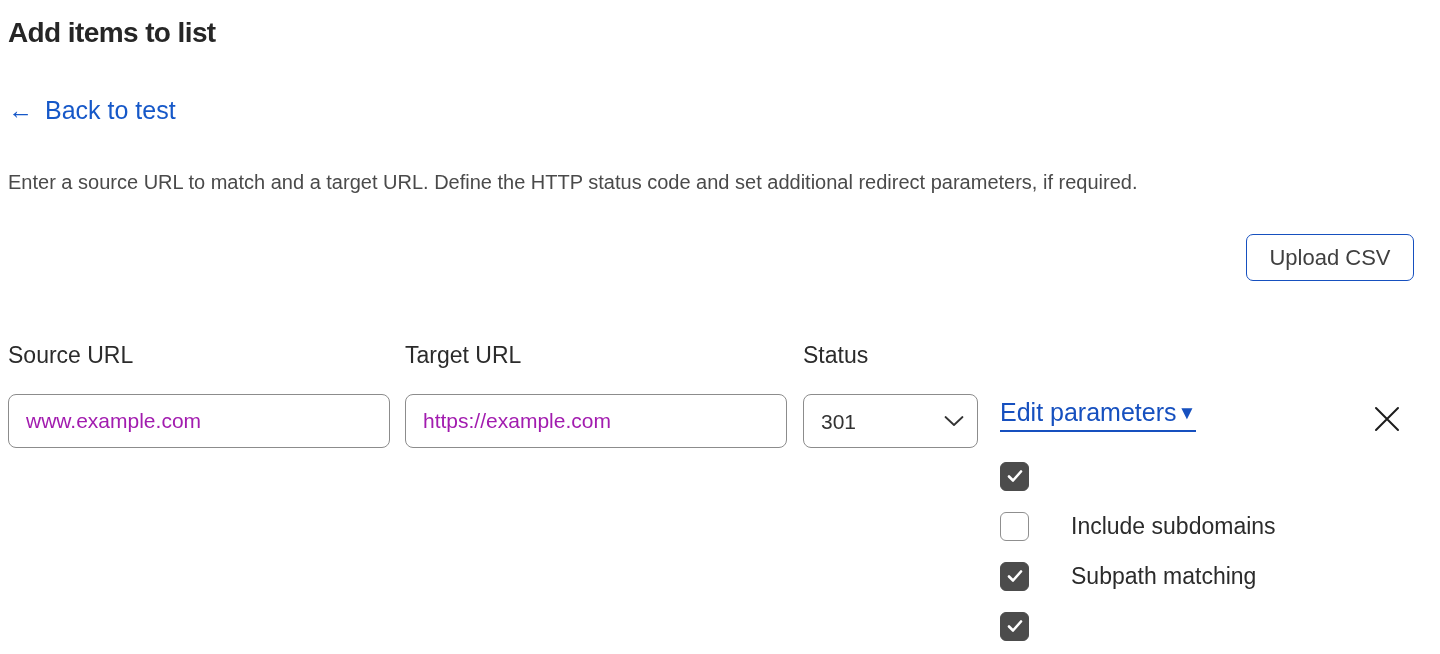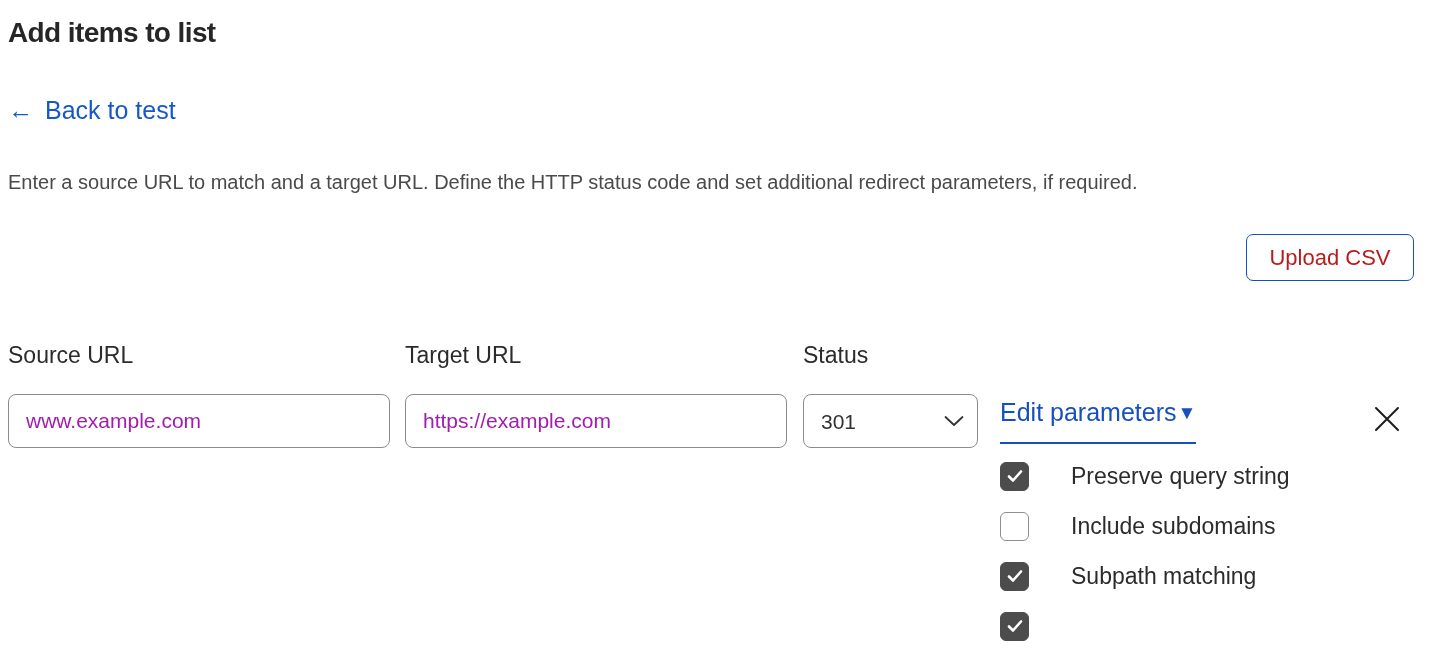--- a/index.html
+++ b/index.html
@@ -66,21 +66,21 @@
   .upload-csv-button {
     position: absolute;
     left: 1246px;
     top: 234px;
     width: 168px;
     height: 47px;
     box-sizing: border-box;
     background: #ffffff;
     border: 1.6px solid #1650bf;
     border-radius: 7px;
-    color: #b91c1c;
+    color: #404040;
     font-family: "Liberation Sans", sans-serif;
     font-size: 22px;
     line-height: 43px;
     text-align: center;
     cursor: pointer;
     padding: 0;
   }
 
   
   .col-label {
@@ -152,21 +152,21 @@
     left: 1000px;
     top: 396px;
     display: inline-flex;
     align-items: center;
     color: #1650bf;
     font-size: 25px;
     line-height: 33px;
     border-bottom: 2.5px solid #1650bf;
     cursor: pointer;
     white-space: nowrap;
-    padding-bottom: 13px;
+    padding-bottom: 1px;
   }
   .edit-params-caret-icon {
     display: inline-block;
     font-size: 19px;
     line-height: 33px;
     margin-left: 1px;
     color: #1650bf;
   }
 
   
@@ -262,21 +262,20 @@
   </svg>
 </button>
 
 <div class="params-list">
     <div class="param-row">
       <div class="checkbox-box checked">
         <svg width="20" height="20" viewBox="0 0 20 20">
           <path d="M4 10.5 L8 14.5 L16 5.5" fill="none" stroke="#ffffff" stroke-width="2.6" stroke-linecap="round" stroke-linejoin="round"></path>
         </svg>
       </div>
-      <span class="param-label">Preserve query string</span>
     </div>
     <div class="param-row">
       <div class="checkbox-box unchecked"></div>
       <span class="param-label">Include subdomains</span>
     </div>
     <div class="param-row">
       <div class="checkbox-box checked">
         <svg width="20" height="20" viewBox="0 0 20 20">
           <path d="M4 10.5 L8 14.5 L16 5.5" fill="none" stroke="#ffffff" stroke-width="2.6" stroke-linecap="round" stroke-linejoin="round"></path>
         </svg>

